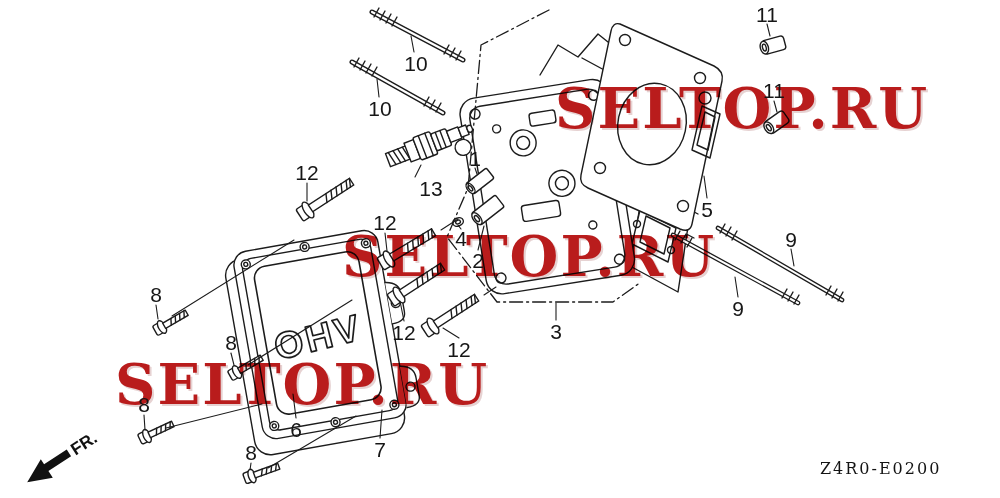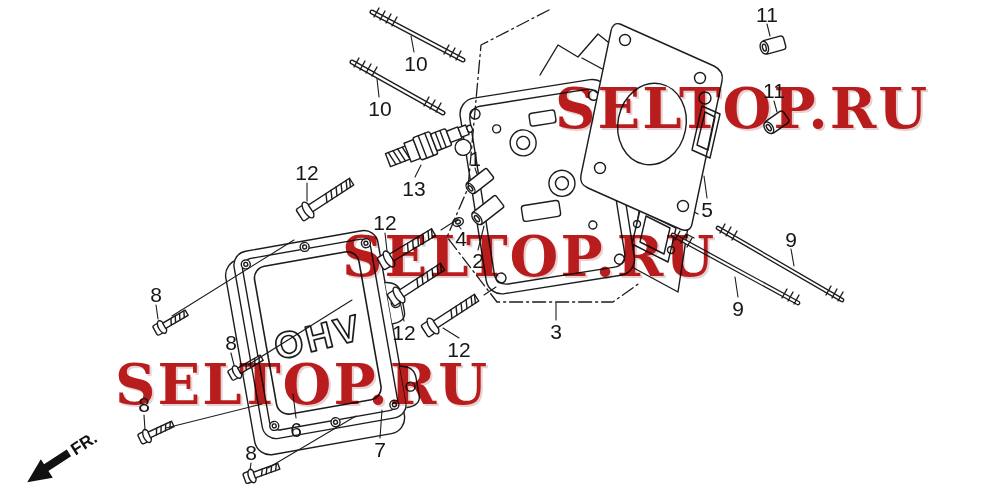--- a/index.html
+++ b/index.html
@@ -288,33 +288,34 @@
   </svg>
 
   <div class="wm" style="left:555px;top:80px">SELTOP.RU</div>
   <div class="wm" style="left:342px;top:228px">SELTOP.RU</div>
   <div class="wm" style="left:115px;top:356px">SELTOP.RU</div>
 
   <div class="callout" style="left:416px;top:63px">10</div>
   <div class="callout" style="left:380px;top:108px">10</div>
   <div class="callout" style="left:767px;top:14px">11</div>
   <div class="callout" style="left:774px;top:90px">11</div>
-  <div class="callout" style="left:414px;top:188px">13</div>
+  <div class="callout" style="left:431px;top:188px">13</div>
   <div class="callout" style="left:475px;top:158px">1</div>
   <div class="callout" style="left:307px;top:172px">12</div>
   <div class="callout" style="left:385px;top:222px">12</div>
   <div class="callout" style="left:461px;top:238px">4</div>
   <div class="callout" style="left:478px;top:260px">2</div>
   <div class="callout" style="left:707px;top:209px">5</div>
   <div class="callout" style="left:791px;top:239px">9</div>
   <div class="callout" style="left:738px;top:308px">9</div>
   <div class="callout" style="left:556px;top:331px">3</div>
   <div class="callout" style="left:404px;top:332px">12</div>
   <div class="callout" style="left:459px;top:349px">12</div>
   <div class="callout" style="left:156px;top:294px">8</div>
   <div class="callout" style="left:231px;top:342px">8</div>
   <div class="callout" style="left:144px;top:404px">8</div>
   <div class="callout" style="left:251px;top:452px">8</div>
   <div class="callout" style="left:296px;top:429px">6</div>
   <div class="callout" style="left:380px;top:449px">7</div>
 
+  <div class="code">Z4R0-E0200</div>
 
 </div>
 
 </body></html>

